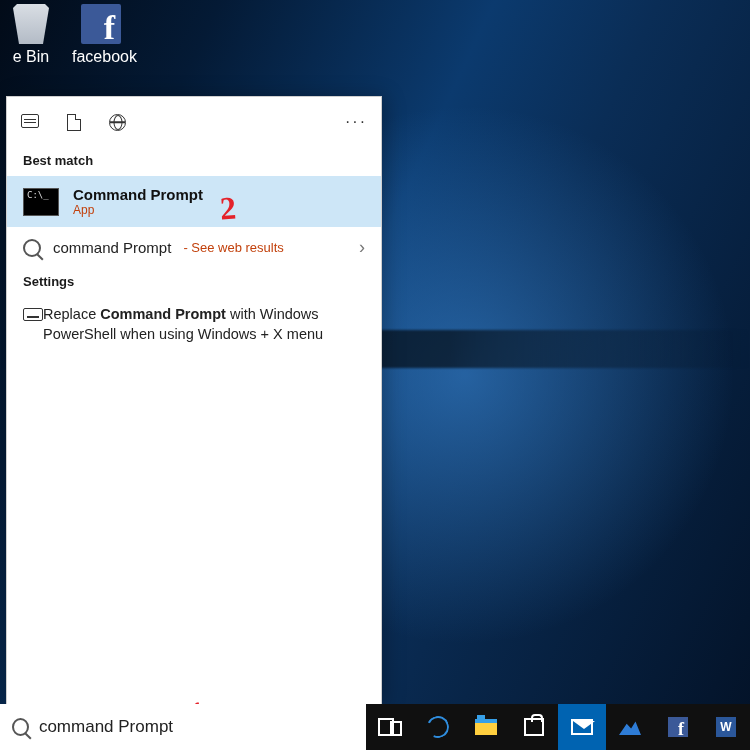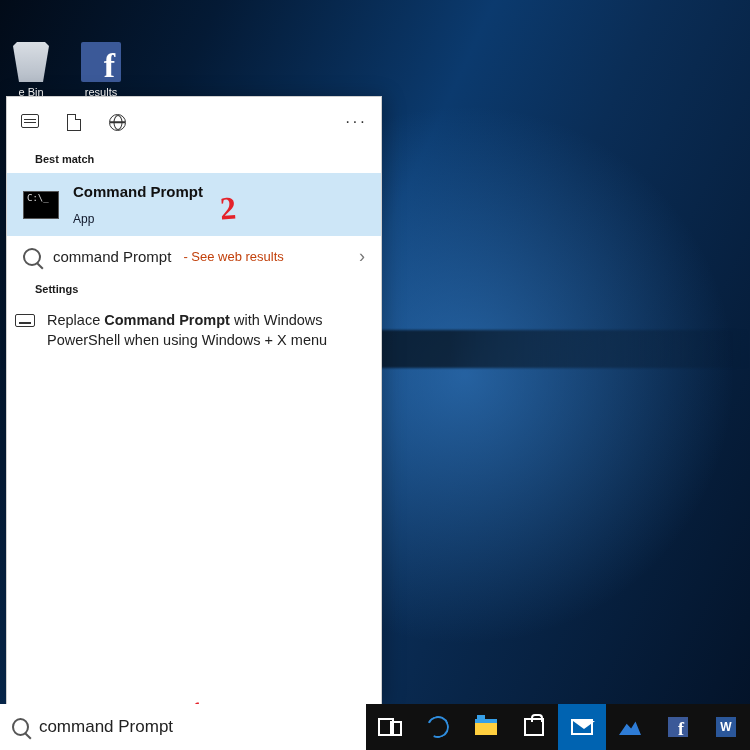--- a/index.html
+++ b/index.html
@@ -13,21 +13,21 @@
     radial-gradient(circle at 62% 50%, rgba(60,140,220,.55) 0%, rgba(20,60,120,.0) 45%),
     linear-gradient(115deg, #020b18 0%, #041a35 20%, #0b3a6e 45%, #0a2d56 60%, #031227 100%);
 }
 .light-beam {
   position: absolute; left: 0; right: 0; height: 38px; top: 330px;
   background: linear-gradient(90deg, rgba(0,0,0,.0), rgba(0,0,0,.6) 40%, rgba(0,0,0,.6) 60%, rgba(0,0,0,.0));
   filter: blur(1px);
 }
 
 .desktop-icons { position: absolute; top: 4px; left: 0; display: flex; gap: 12px; padding-left: 2px; }
-.di { width: 58px; text-align: center; color: #fff; font-size: 11px; cursor: pointer; margin-top: 38px; }
+.di { width: 58px; text-align: center; color: #fff; font-size: 16px; cursor: pointer; }
 .di .ico { width: 40px; height: 40px; margin: 0 auto 4px; }
 .recycle .ico {
   background: linear-gradient(#d9dee4,#b3bbc6);
   clip-path: polygon(15% 0,85% 0,95% 10%,80% 100%,20% 100%,5% 10%);
   position: relative;
 }
 .fb .ico { background:#3b5998; position:relative; border-radius:2px; }
 .fb .ico::after{
   content:"f"; position:absolute; right:6px; bottom:-3px;
   font-family: Georgia, serif; font-weight:bold; color:#fff; font-size:34px;
@@ -39,44 +39,44 @@
   width: 376px; height: 610px;
   background:#fff; border:1px solid #cfcfcf; box-shadow: 4px 0 18px rgba(0,0,0,.25);
   display:flex; flex-direction:column;
 }
 .sf-top { display:flex; align-items:center; height:50px; padding:0 14px; }
 .sf-top .filters { display:flex; gap:28px; color:#333; }
 .sf-top .spacer { flex:1; }
 .sf-top .more { font-size:16px; letter-spacing:2px; color:#333; cursor:pointer; }
 .filter-ico { width:19px; height:19px; display:inline-block; }
 
-.section-label { font-size:11px; font-weight:600; color:#1a1a1a; padding:6px 16px 8px;margin-left:12px; }
+.section-label { font-size:13px; font-weight:600; color:#1a1a1a; padding:6px 16px 8px; }
 
 .best-match {
   display:flex; align-items:center; gap:14px;
   background:#cde6f7; padding:10px 16px; cursor:pointer;
 }
 .cmd-icon {
   width:36px; height:28px; background:#000; position:relative; border:1px solid #555;
 }
 .cmd-icon::before{
   content:"C:\\_"; position:absolute; top:1px; left:3px;
   color:#ddd; font-family: Consolas, monospace; font-size:9px;
 }
 .bm-text .title { font-size:15px; font-weight:600; color:#111; }
-.bm-text .sub   { font-size:12px; color:#0f172a;margin-top:12px; }
+.bm-text .sub   { font-size:12px; color:#c2410c; }
 
 .web-row {
   display:flex; align-items:center; gap:12px; padding:10px 16px; cursor:pointer;
 }
 .web-row .q { font-size:15px; color:#222; }
 .web-row .hint { font-size:13px; color:#c2410c; }
 .web-row .chev { margin-left:auto; color:#777; font-size:18px; }
 
-.settings-row { display:flex; gap:12px; padding:8px 8px 0; font-size:14.5px; color:#222; line-height:1.35; }
+.settings-row { display:flex; gap:0; padding:8px 16px 0; font-size:14.5px; color:#222; line-height:1.35; }
 .settings-row b { font-weight:600; }
 
 .sf-grow { flex:1; }
 
 
 .ann {
   position:absolute; color:#e4222a; font-weight:700;
   font-family: "Segoe Script","Comic Sans MS",cursive;
   transform:rotate(-4deg);
   pointer-events:none;
@@ -141,21 +141,21 @@
 <div class="desktop">
   <div class="light-beam"></div>
 
   <div class="desktop-icons">
     <div class="di recycle">
       <div class="ico"></div>
       <div>e Bin</div>
     </div>
     <div class="di fb">
       <div class="ico"></div>
-      <div>results</div>
+      <div>facebook</div>
     </div>
   </div>
 
   <div class="search-flyout">
     <div class="sf-top">
       <div class="filters">
         <span class="filter-ico fi-apps"></span>
         <span class="filter-ico fi-doc"></span>
         <span class="filter-ico fi-web"></span>
       </div>

